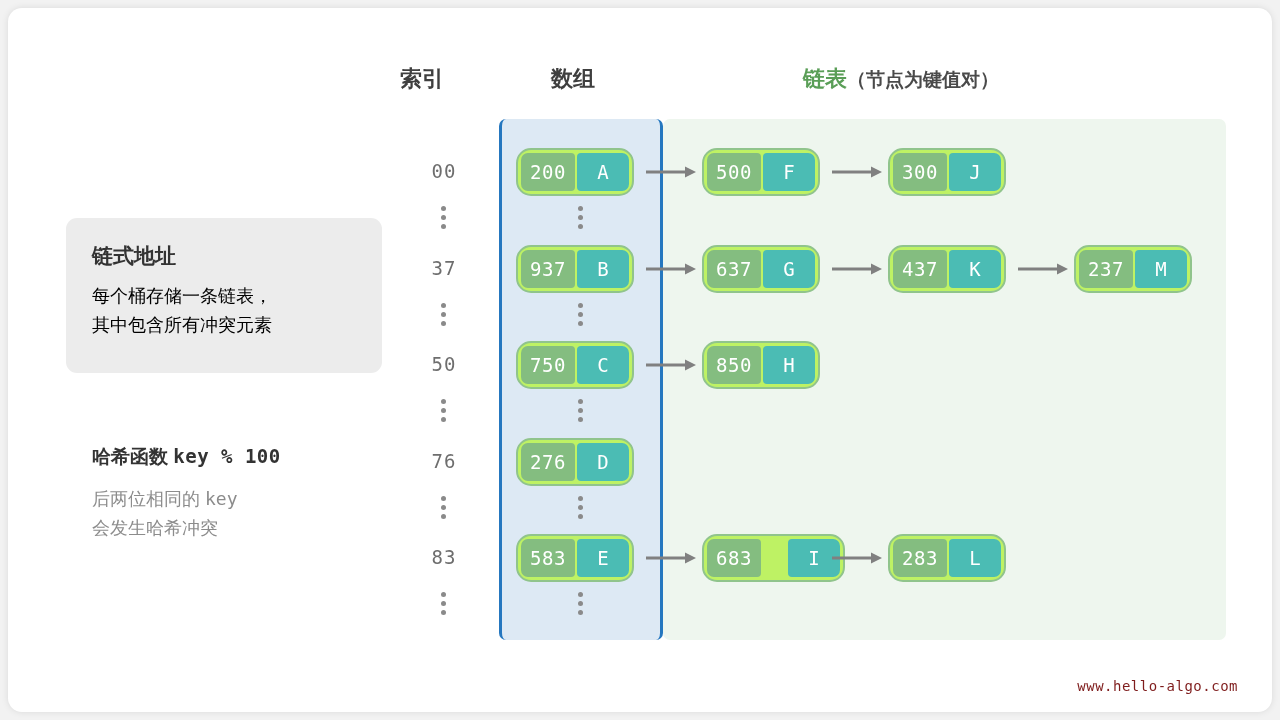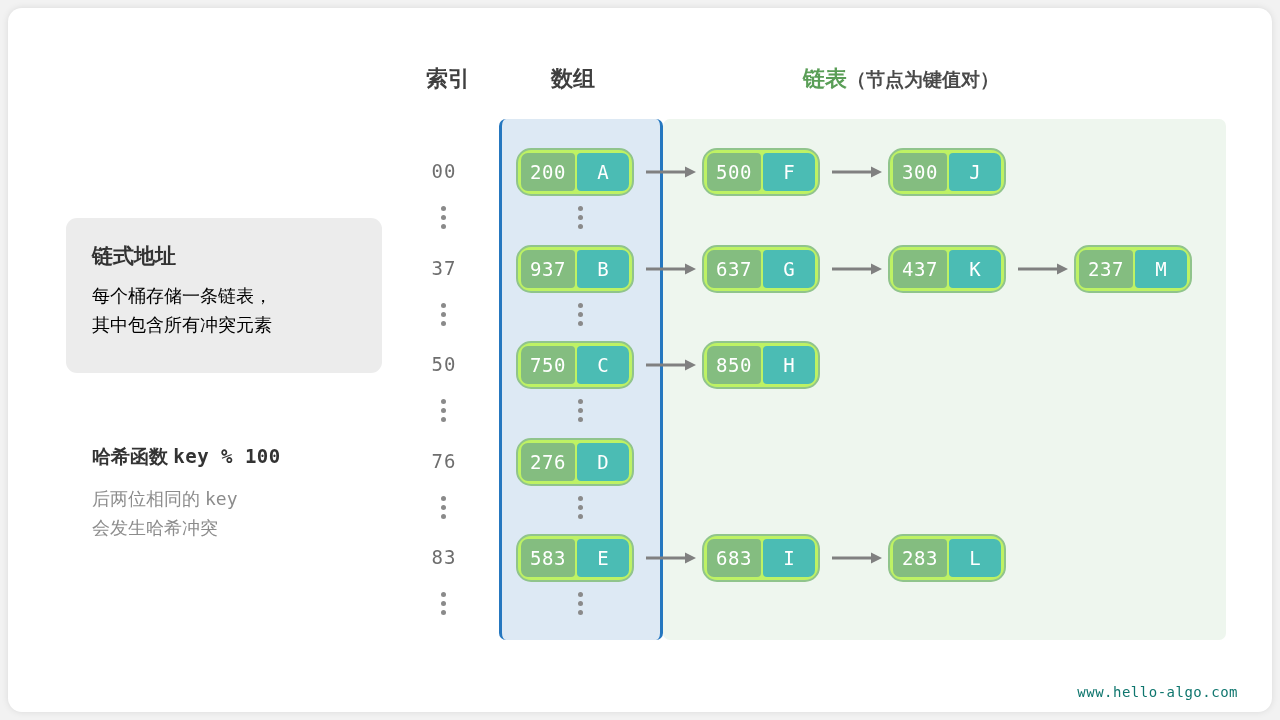--- a/index.html
+++ b/index.html
@@ -26,21 +26,21 @@
   }
 
   
   .col-head {
     position: absolute;
     font-size: 22px;
     font-weight: bold;
     color: #3f3f3f;
     white-space: nowrap;
   }
-  #head-index { left: 418px; top: 56px; }
+  #head-index { left: 392px; top: 56px; }
   #head-array { left: 543px; top: 56px; }
   #head-list  { left: 795px; top: 56px; }
   #head-list .ll-main { color: #5a9e57; }
   #head-list .ll-sub  { color: #4a4a4a; font-weight: bold; font-size: 19px; }
 
   
   #array-region {
     position: absolute;
     left: 491px;
     top: 111px;
@@ -193,24 +193,24 @@
     white-space: nowrap;
   }
   #hash-body .mono {
     font-family: "DejaVu Sans Mono", monospace;
   }
 
   
   #footer {
     position: absolute;
     right: 34px;
-    bottom: 12px;
+    bottom: 18px;
     font-family: "DejaVu Sans Mono", monospace;
     font-size: 14px;
-    color: #0f766e;
+    color: #7f1d1d;
     letter-spacing: 0.5px;
   }
 </style>
 </head>
 <body>
 
 <div id="card">
 
   <div class="col-head" id="head-index">索引</div>
   <div class="col-head" id="head-array">数组</div>
@@ -315,21 +315,21 @@
         <div class="node" style="left: 508px; align-items: flex-end;">
           <div class="cell key">583</div>
           <div class="cell val">E</div>
         </div>
         <div class="arrow" style="left: 638px; width: 50px;">
           <svg width="50" height="12" viewBox="0 0 50 12">
             <line x1="0" y1="6" x2="41" y2="6" stroke="#808080" stroke-width="3"></line>
             <polygon points="39,0.5 50,6 39,11.5" fill="#808080"></polygon>
           </svg>
         </div>
-        <div class="node" style="left: 694px;">
+        <div class="node" style="left: 694px; gap: 25px;">
           <div class="cell key">683</div>
           <div class="cell val">I</div>
         </div>
         <div class="arrow" style="left: 824px; width: 50px;">
           <svg width="50" height="12" viewBox="0 0 50 12">
             <line x1="0" y1="6" x2="41" y2="6" stroke="#808080" stroke-width="3"></line>
             <polygon points="39,0.5 50,6 39,11.5" fill="#808080"></polygon>
           </svg>
         </div>
         <div class="node" style="left: 880px;">

